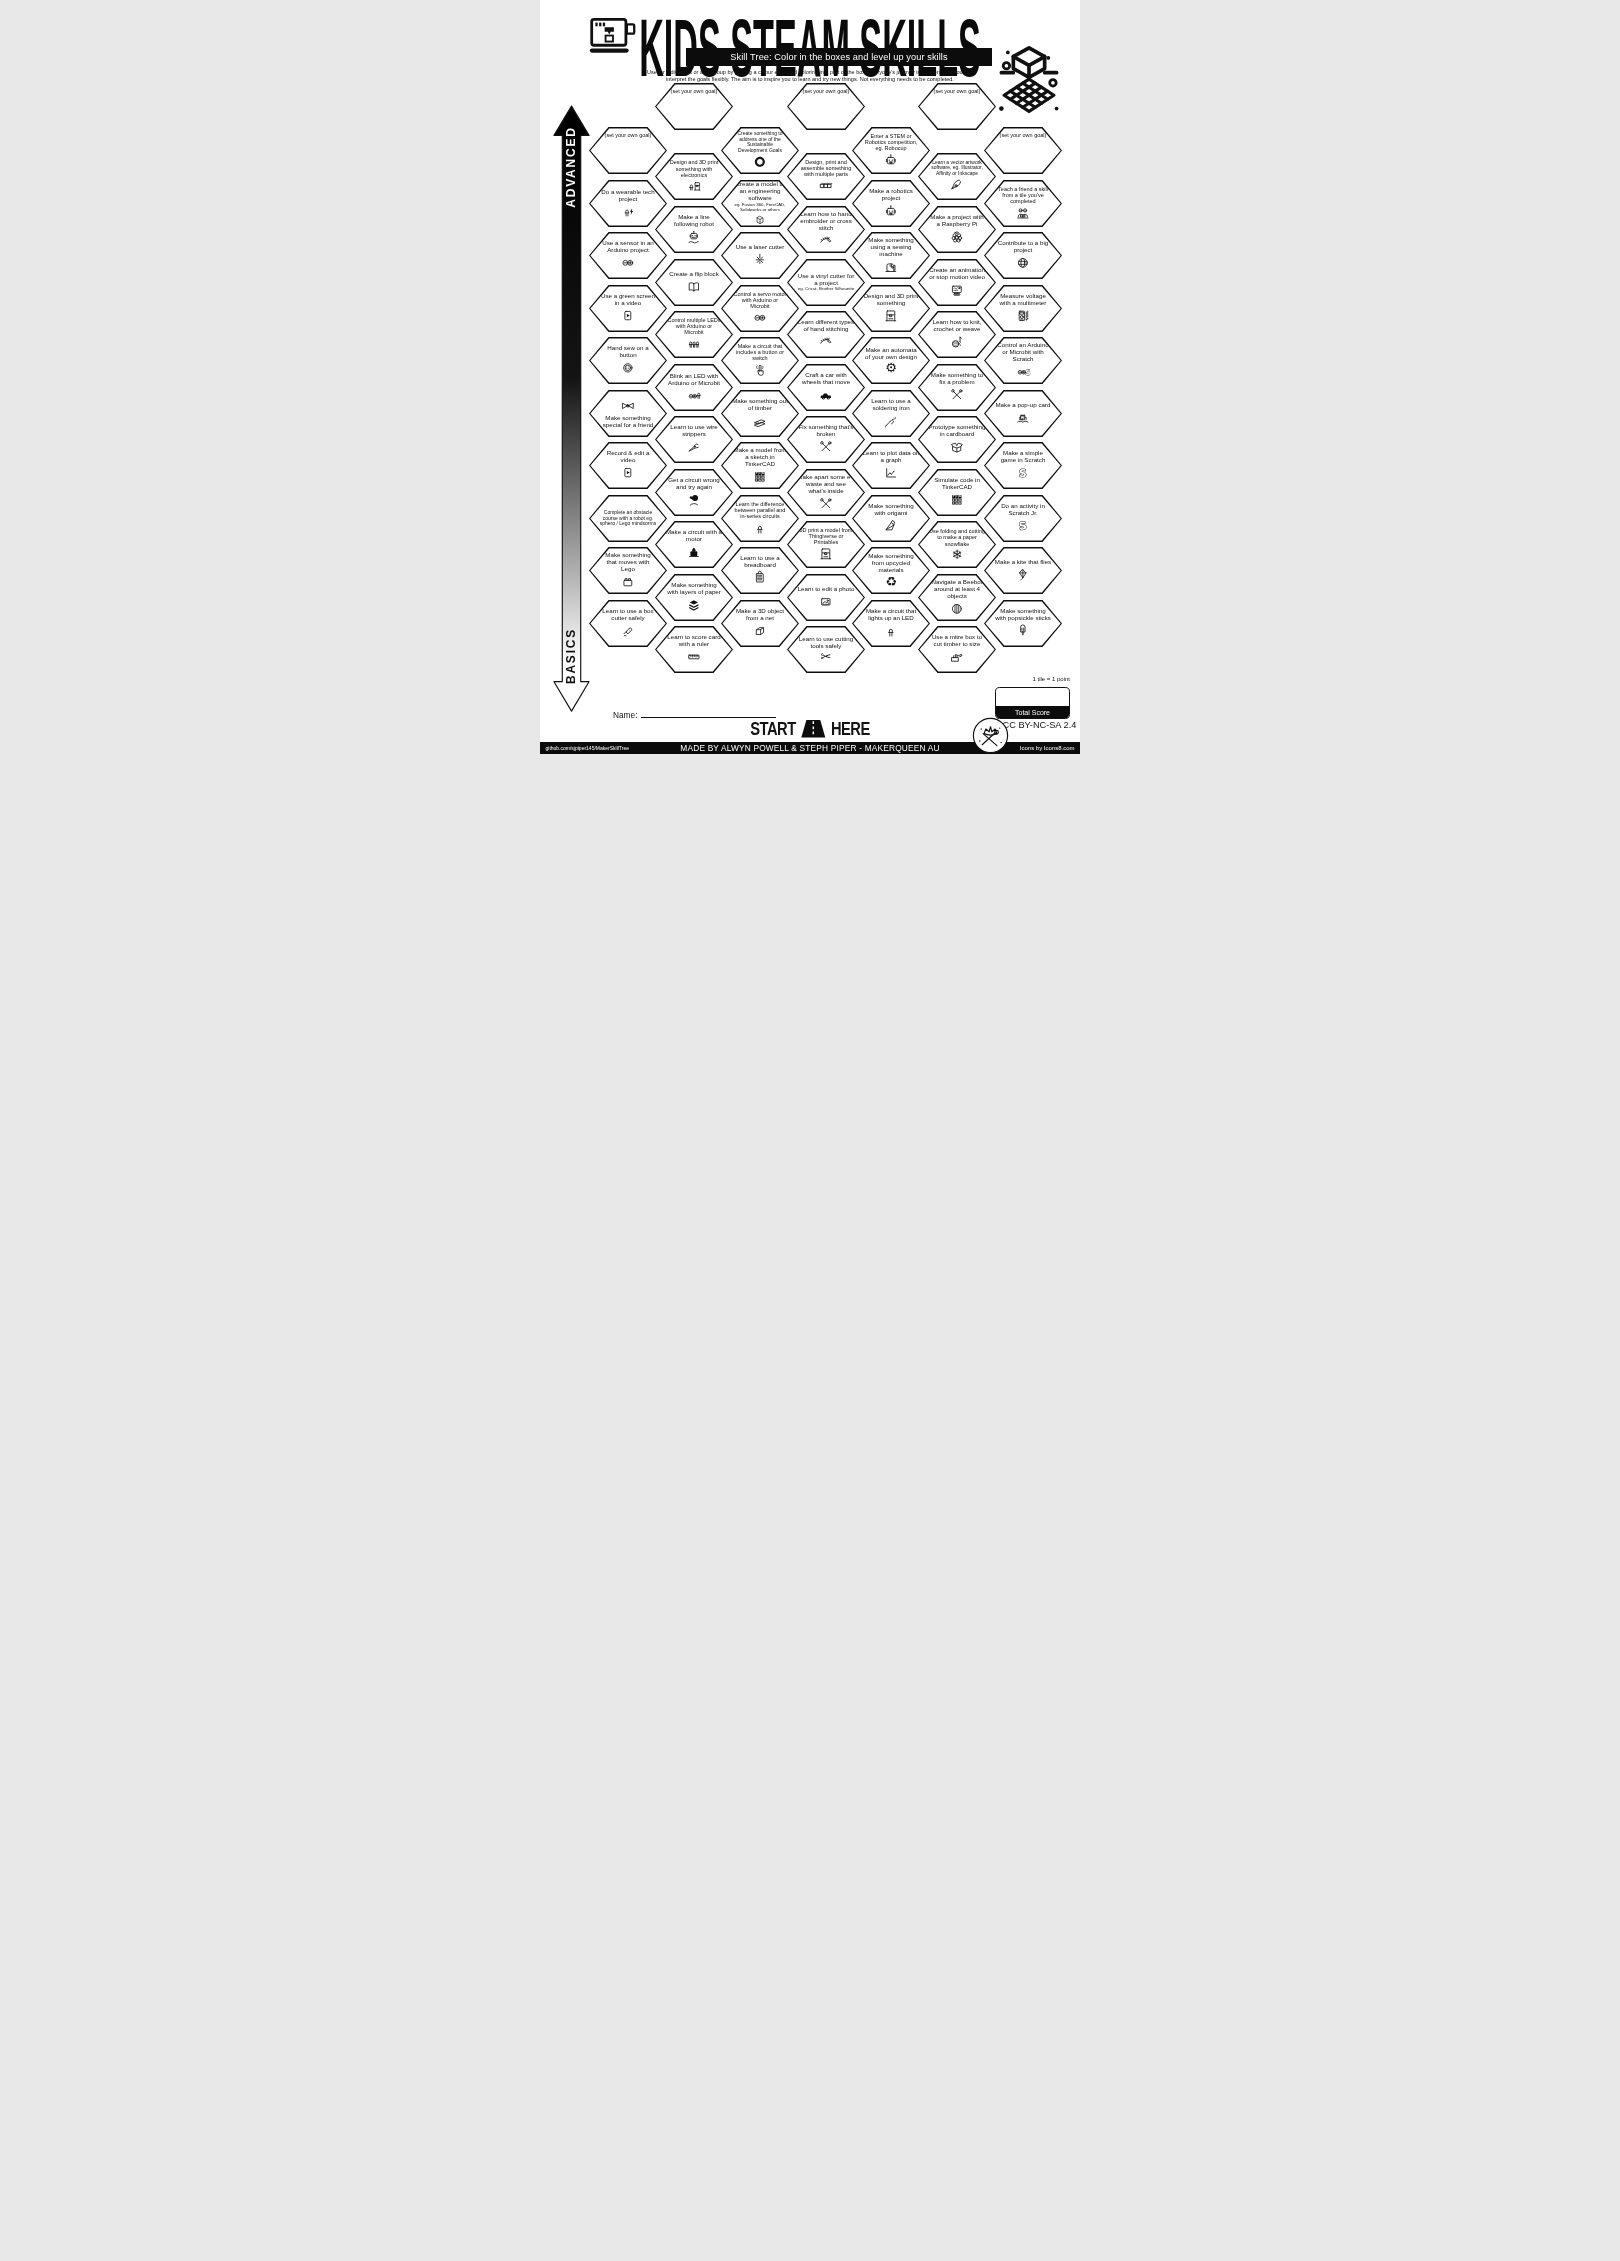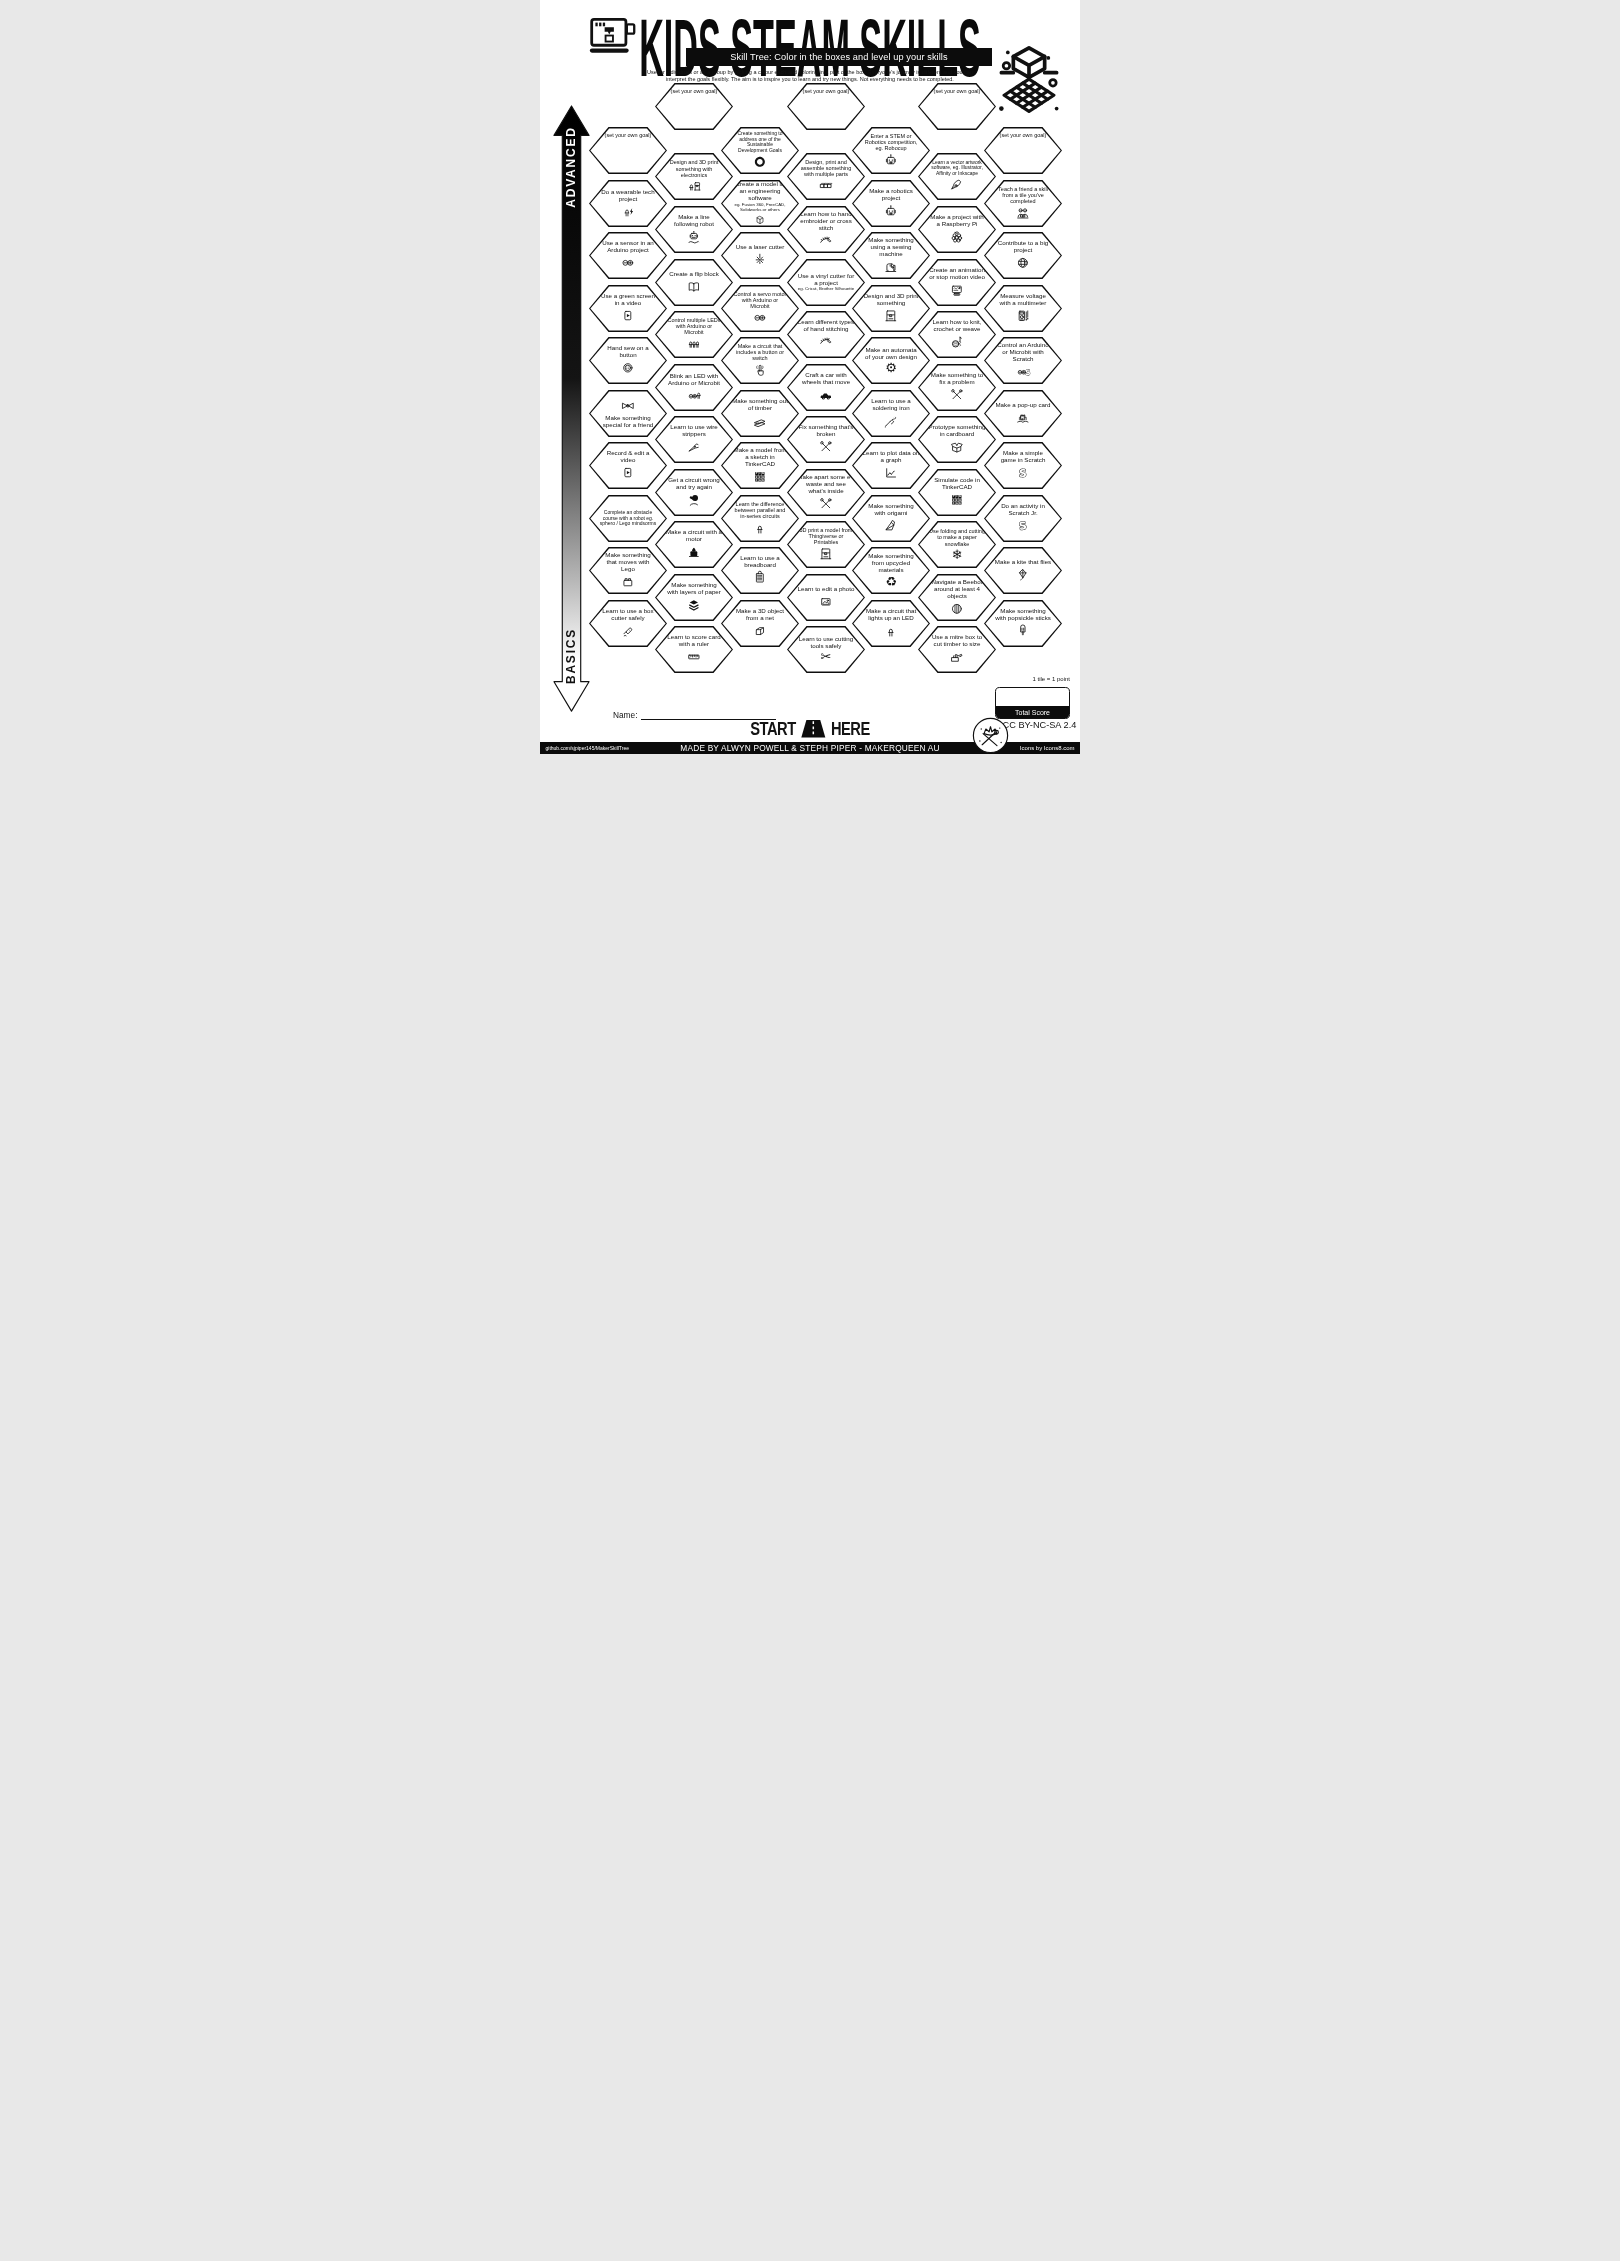--- a/index.html
+++ b/index.html
@@ -43,21 +43,21 @@
   .tile-icon { display:flex; align-items:center; justify-content:center; }
   .tile-icon svg { width:15.7px; height:15.7px; }
   .tile-icon.small svg { width:12px; height:12px; }
   .tile-icon.wide svg { width:21px; height:14.7px; }
   .glyph { font-size:13px; line-height:1; font-family:"DejaVu Sans", sans-serif; color:#141414; }
   
   .start-group { position:absolute; left:50%; top:688px; transform:translateX(-50%);
     display:flex; align-items:center; gap:4.6px;margin-top:31px; }
   .start-word { font-weight:bold; font-size:14.7px; letter-spacing:-0.5px;
     transform:scaleY(1.25); display:inline-block; }
-  .name-row { position:absolute; left:55px; top:710px; display:flex; align-items:flex-end;padding-left:18px; }
+  .name-row { position:absolute; left:55px; top:710px; display:flex; align-items:flex-start;padding-left:18px; }
   .name-label { font-size:8.3px; }
   .name-line { width:135px; height:8.3px; border-bottom:0.9px solid #111; margin-left:3.7px; }
   .tile-point { position:absolute; right:10px; top:676px; font-size:6px; }
   .score-box { position:absolute; left:455px; top:687px; width:75px; height:32px;
     border:1.2px solid #111; border-radius:4.6px; overflow:hidden; background:#fff; }
   .score-box .score-bar { position:absolute; left:0; right:0; bottom:0; height:12px;
     background:#0c0c0c; color:#fff; font-size:7px; display:flex; align-items:center; justify-content:center; }
   .cc-badge { position:absolute; left:432px; top:717px; z-index:3; }
   .license { position:absolute; right:3.7px; top:720px; font-size:9.2px; }
   

